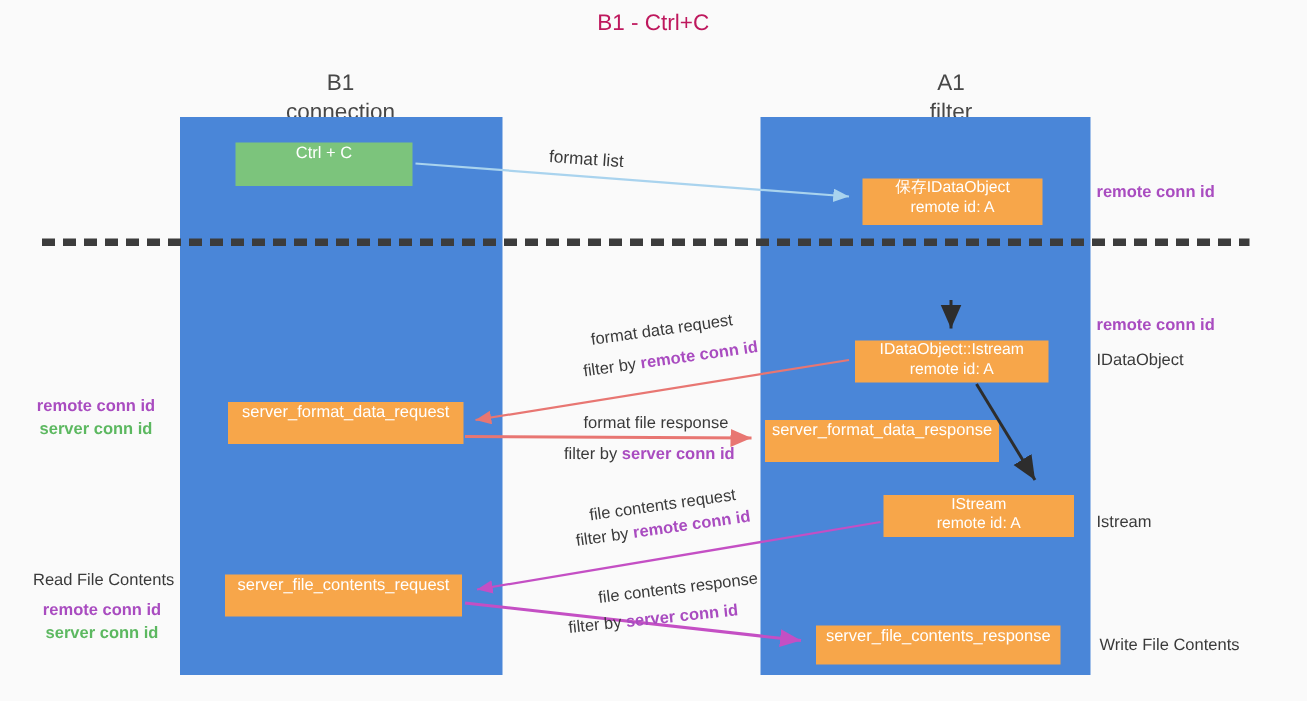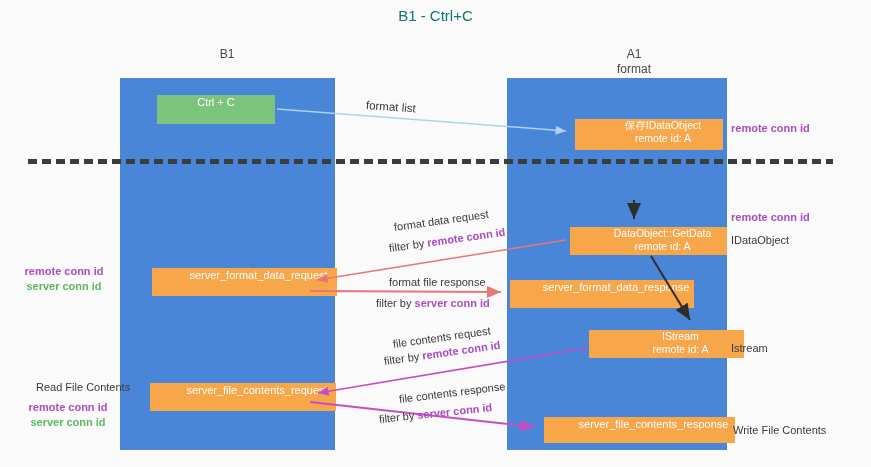--- a/index.html
+++ b/index.html
@@ -1,33 +1,33 @@
 <!DOCTYPE html>
 <html><head>
 <meta charset="utf-8">
 <style>
   html,body { margin:0; padding:0; background:#fafafa; }
   .stage {
     position:relative; width:871px; height:467px; background:#fafafa;
     font-family:"Liberation Sans", sans-serif; overflow:hidden;
   }
   .title-line { position:absolute; left:0; width:871px; text-align:center;
-    font-size:15px; color:#0f766e; }
-  .colhead { position:absolute; width:120px; text-align:center; font-size:12px;
+    font-size:15px; color:#be185d; }
+  .colhead { position:absolute; width:120px; text-align:center; font-size:15px;
     color:#474747; line-height:1.25; }
   .col { position:absolute; top:78px; height:372px; background:#4a86d8; z-index:1; }
   .col-left  { left:120px; width:215px; }
   .col-right { left:507px; width:220px; }
   .dashed-line { position:absolute; left:28px; top:159px; width:805px; height:5px; z-index:5;
     background:repeating-linear-gradient(to right, #3c3c3c 0 9px, transparent 9px 14px); }
   .box { position:absolute; z-index:3; display:flex; flex-direction:column;
     align-items:center; justify-content:flex-start; color:#fff; text-align:center;
     font-size:11px; line-height:1.3; }
   .green  { background:#7cc47c; }
-  .orange { background:#f7a64a;padding-left:28px; }
+  .orange { background:#f7a64a; }
   .two-line { font-size:10.5px; line-height:1.25; }
   .arrows { position:absolute; left:0; top:0; z-index:4; pointer-events:none; }
   .lbl { position:absolute; z-index:6; font-size:11px; color:#3a3a3a;
     white-space:nowrap; transform-origin:left center; }
   .bold-purple { color:#a94cc0; font-weight:bold; }
   .bold-green  { color:#5cb860; font-weight:bold; }
   .side-stack { position:absolute; z-index:6; width:88px; text-align:center;
     font-size:11px; line-height:1.35; }
   .rot-m8 { transform:rotate(-8deg); }
   .rot-m7 { transform:rotate(-7deg); }
@@ -36,43 +36,44 @@
 </style>
 </head>
 <body>
 
 <div class="stage">
 
   <div class="title-line" style="top:7px">B1 - Ctrl+C</div>
 
   <div class="colhead" style="left:167px; top:47px">
     <div>B1</div>
+    <div>connection</div>
   </div>
   <div class="colhead" style="left:574px; top:47px">
     <div>A1</div>
-    <div>format</div>
+    <div>filter</div>
   </div>
 
   <div class="col col-left"></div>
   <div class="col col-right"></div>
 
   <div class="dashed-line"></div>
 
   <div class="box green" style="left:157px; top:95px; width:118px; height:29px">
     <span>Ctrl + C</span>
   </div>
 
   <div class="box orange two-line" style="left:575px; top:119px; width:120px; height:31px">
     <span>保存IDataObject</span>
     <span>remote id: A</span>
   </div>
 
 
   <div class="box orange two-line" style="left:570px; top:227px; width:129px; height:28px">
-    <span>DataObject::GetData</span>
+    <span>IDataObject::Istream</span>
     <span>remote id: A</span>
   </div>
 
   <div class="box orange" style="left:152px; top:268px; width:157px; height:28px">
     <span>server_format_data_request</span>
   </div>
 
   <div class="box orange" style="left:510px; top:280px; width:156px; height:28px">
     <span>server_format_data_response</span>
   </div>
@@ -139,19 +140,19 @@
   <div class="lbl bold-purple" style="left:731px; top:122px">remote conn id</div>
   <div class="lbl bold-purple" style="left:731px; top:211px">remote conn id</div>
   <div class="lbl" style="left:731px; top:234px">IDataObject</div>
   <div class="lbl" style="left:731px; top:342px">Istream</div>
   <div class="lbl" style="left:733px; top:424px">Write File Contents</div>
 
   <div class="side-stack" style="left:20px; top:264px">
     <div class="bold-purple">remote conn id</div>
     <div class="bold-green">server conn id</div>
   </div>
-  <div class="lbl" style="left:36px; top:381px">Read File Contents</div>
+  <div class="lbl" style="left:22px; top:381px">Read File Contents</div>
   <div class="side-stack" style="left:24px; top:400px">
     <div class="bold-purple">remote conn id</div>
     <div class="bold-green">server conn id</div>
   </div>
 
 </div>
 
 </body></html>

